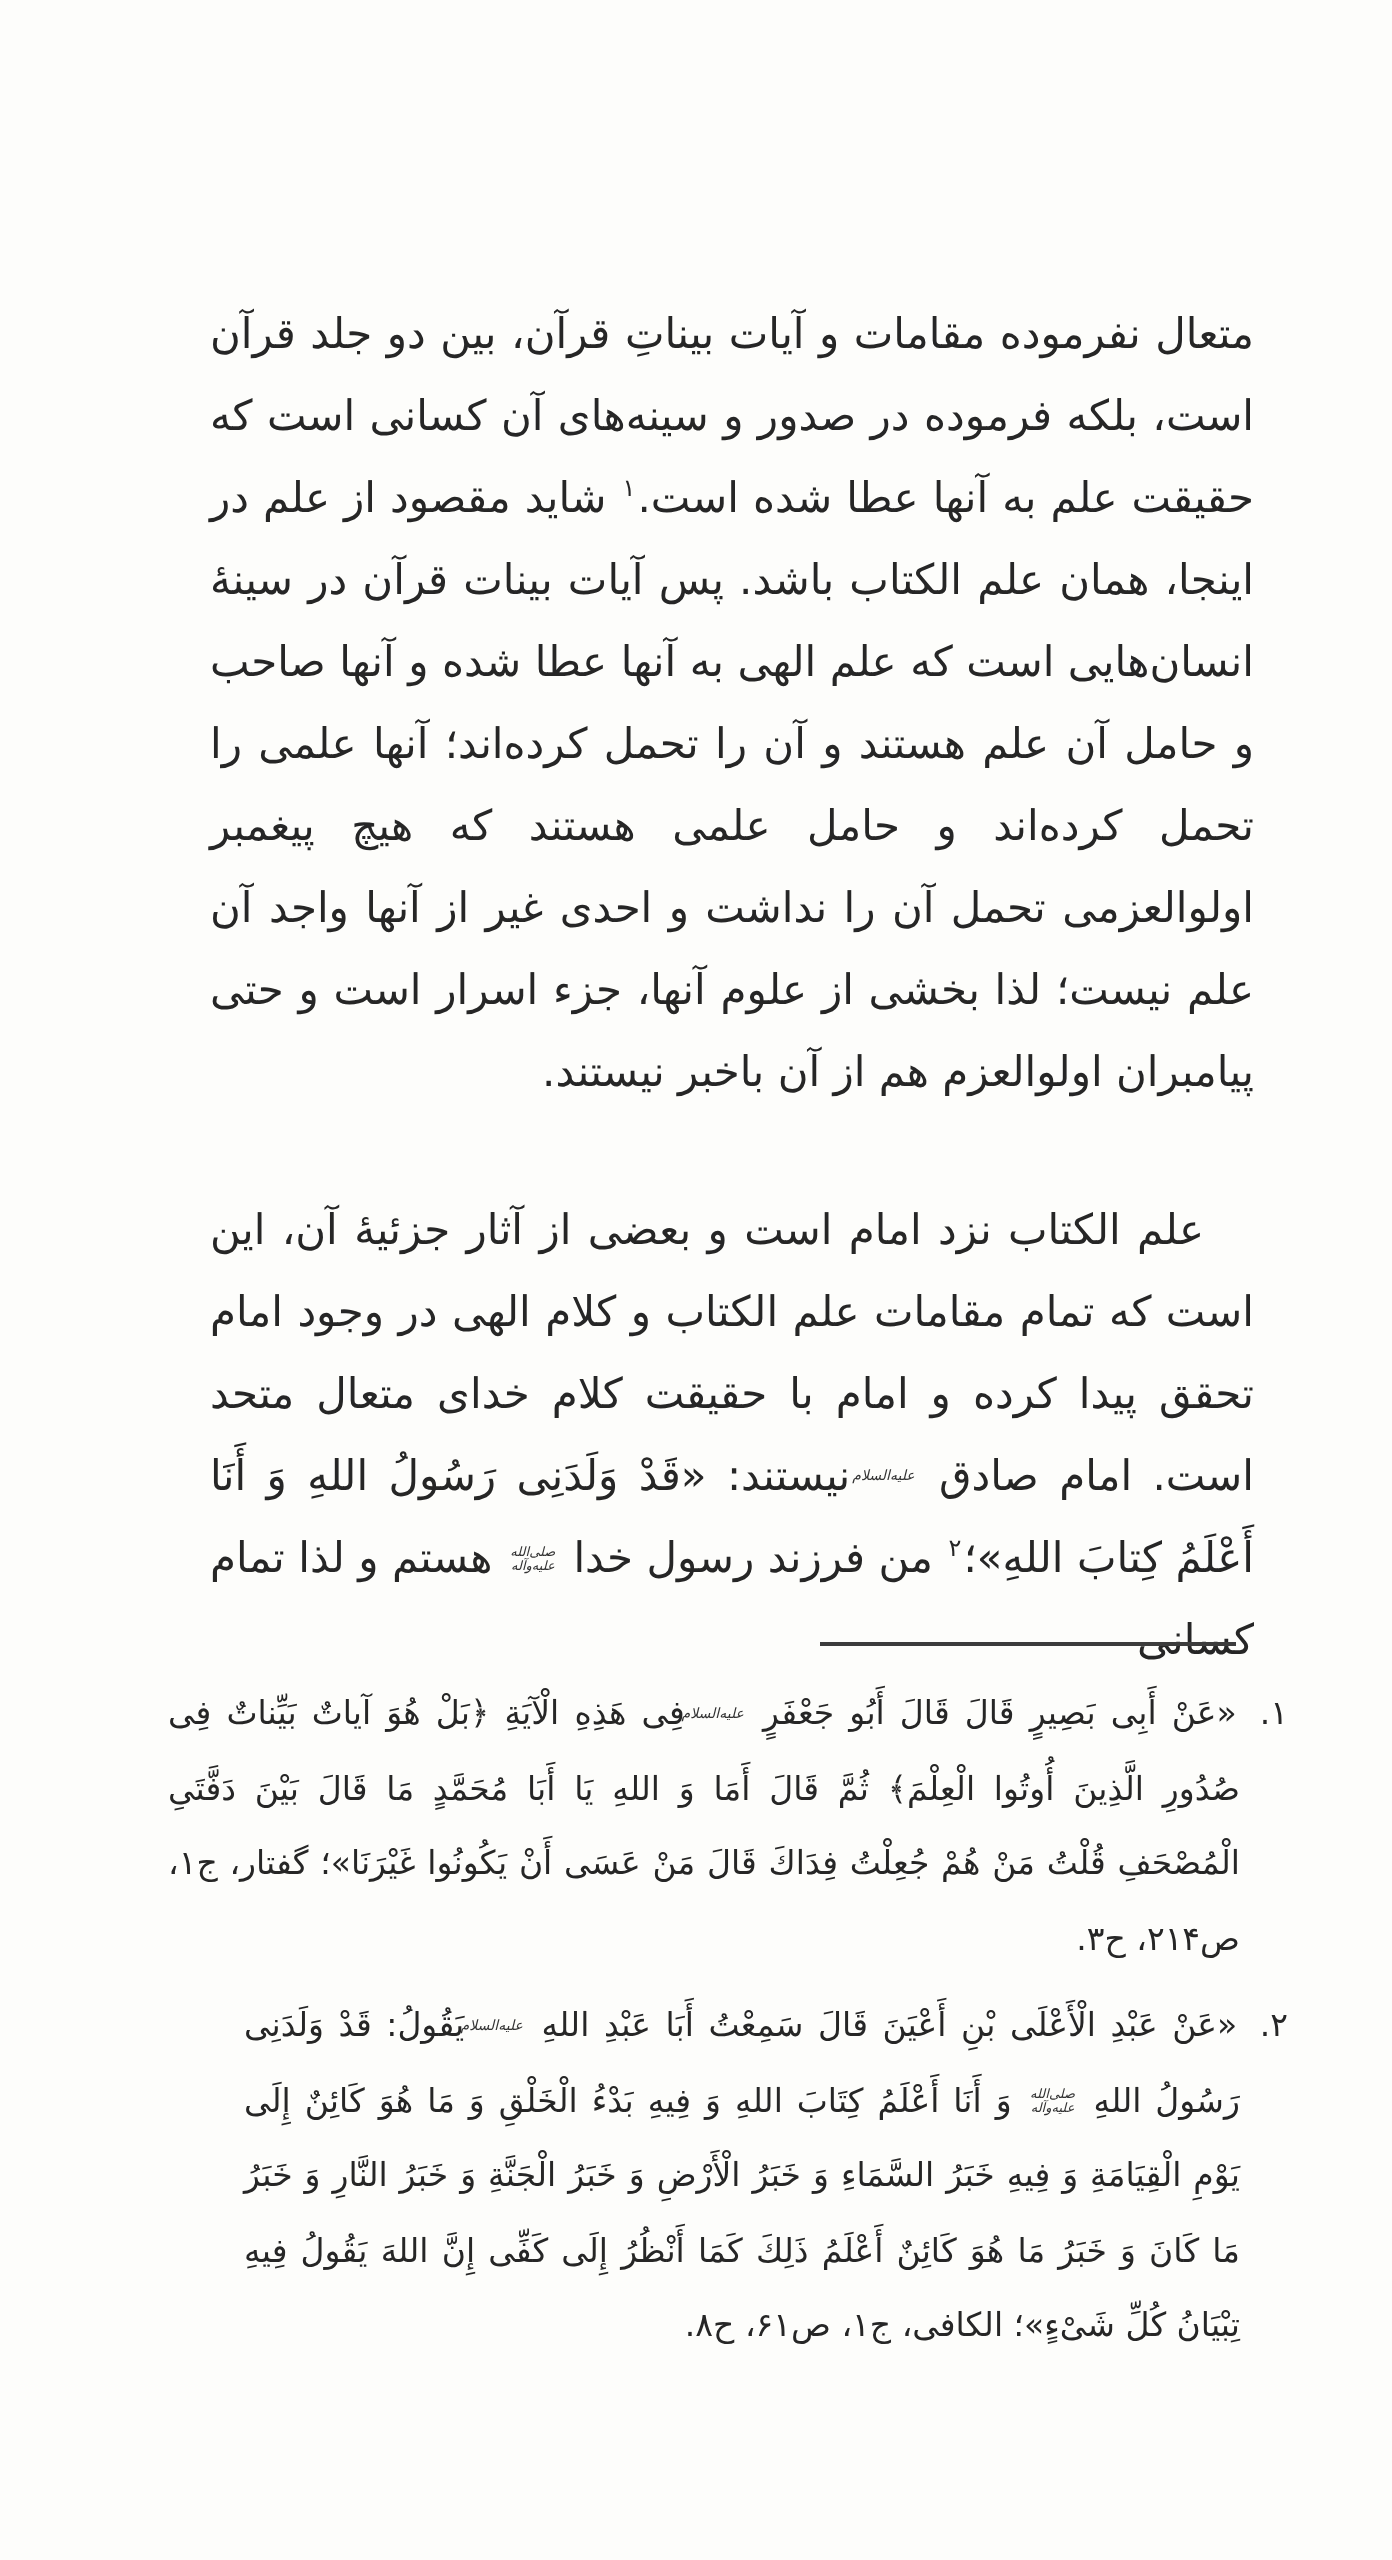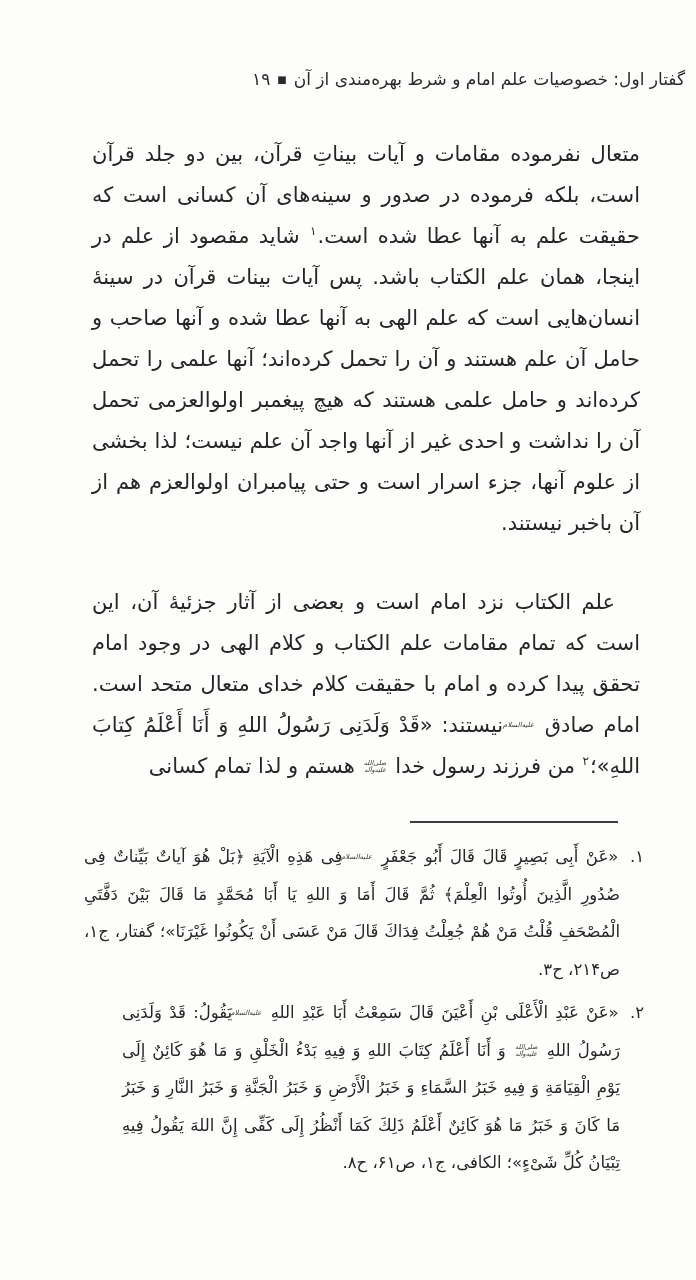--- a/index.html
+++ b/index.html
@@ -25,21 +25,21 @@
   .header .sq { font-size:10px; vertical-align:2px; margin:0 7px; }
   .body-text {
     position:absolute;
     top:130px; right:52px;
     width:556px;
     font-size:21px;
     line-height:41px;
     text-align:justify;
     color:#262626;
   }
-  .para { margin:4px; }
+  .para { margin:17px; }
   .para.p2 { margin-top:38px; text-indent:25px; }
   .fnref {
     font-size:12px;
     vertical-align:super;
     line-height:0;
     margin:0 1px;
   }
   .honorific {
     display:inline-block;
     width:20px;
@@ -70,23 +70,20 @@
   }
   .fn { margin:0; padding-right:24px; text-indent:-24px; }
   .fn + .fn { margin-top:6px;margin-left:38px; }
   .fnnum { margin-left:4px; }
 </style>
 </head>
 <body>
 
 <div class="page">
 
-  <div class="header">
-    <span>گفتار اول: خصوصیات علم امام و شرط بهره‌مندی از آن</span><span class="sq">■</span><span>۱۹</span>
-  </div>
 
   <div class="body-text">
     <p class="para p1"><span>متعال نفرموده مقامات و آیات بیناتِ قرآن، بین دو جلد قرآن است، بلکه فرموده در صدور و سینه‌های آن کسانی است که حقیقت علم به آنها عطا شده است.</span><sup class="fnref">۱</sup>
       <span>شاید مقصود از علم در اینجا، همان علم الکتاب باشد. پس آیات بینات قرآن در سینهٔ انسان‌هایی است که علم الهی به آنها عطا شده و آنها صاحب و حامل آن علم هستند و آن را تحمل کرده‌اند؛ آنها علمی را تحمل کرده‌اند و حامل علمی هستند که هیچ پیغمبر اولوالعزمی تحمل آن را نداشت و احدی غیر از آنها واجد آن علم نیست؛ لذا بخشی از علوم آنها، جزء اسرار است و حتی پیامبران اولوالعزم هم از آن باخبر نیستند.</span>
     </p>
     <p class="para p2">
       <span>علم الکتاب نزد امام است و بعضی از آثار جزئیهٔ آن، این است که تمام مقامات علم الکتاب و کلام الهی در وجود امام تحقق پیدا کرده و امام با حقیقت کلام خدای متعال متحد است. امام صادق</span>
       <span class="honorific">علیه‌السلام</span>
       <span>نیستند: «قَدْ وَلَدَنِی رَسُولُ اللهِ وَ أَنَا أَعْلَمُ کِتابَ اللهِ»؛</span><sup class="fnref">۲</sup>
       <span>من فرزند رسول خدا</span>

